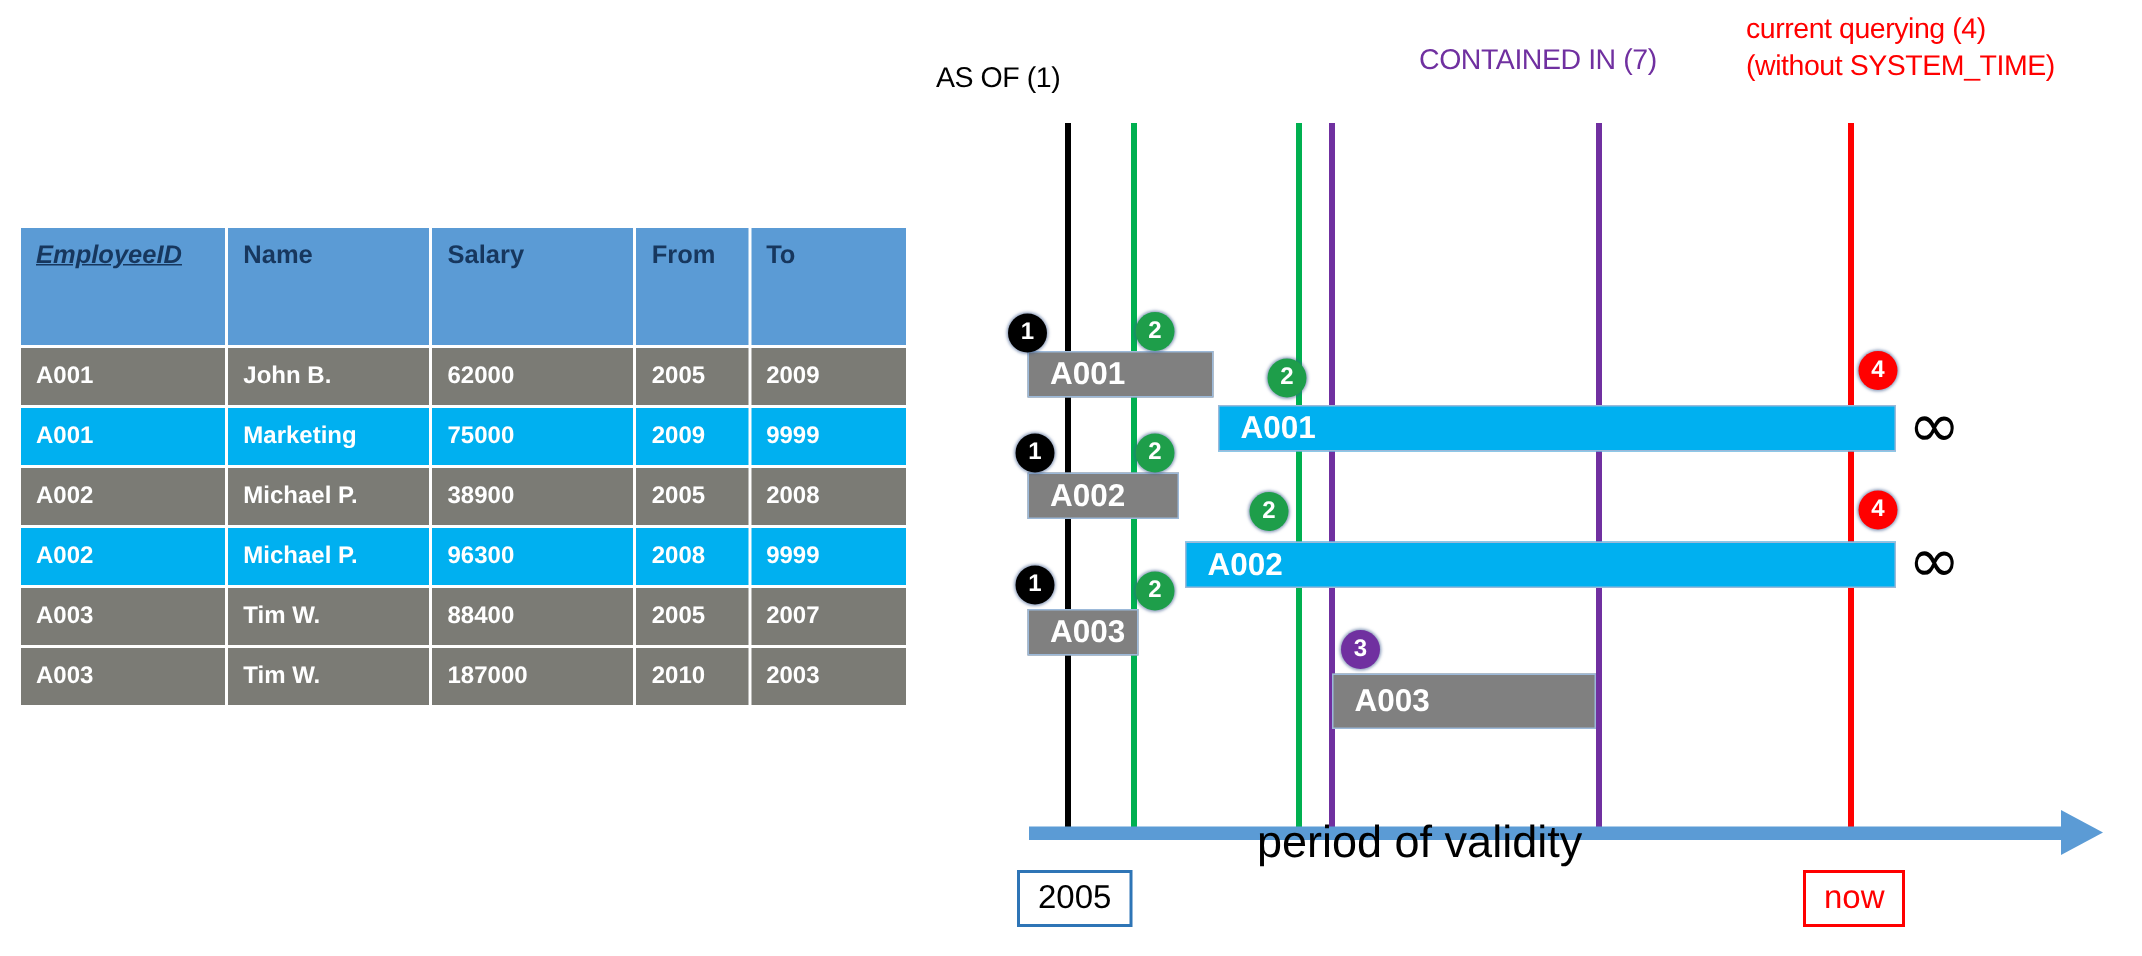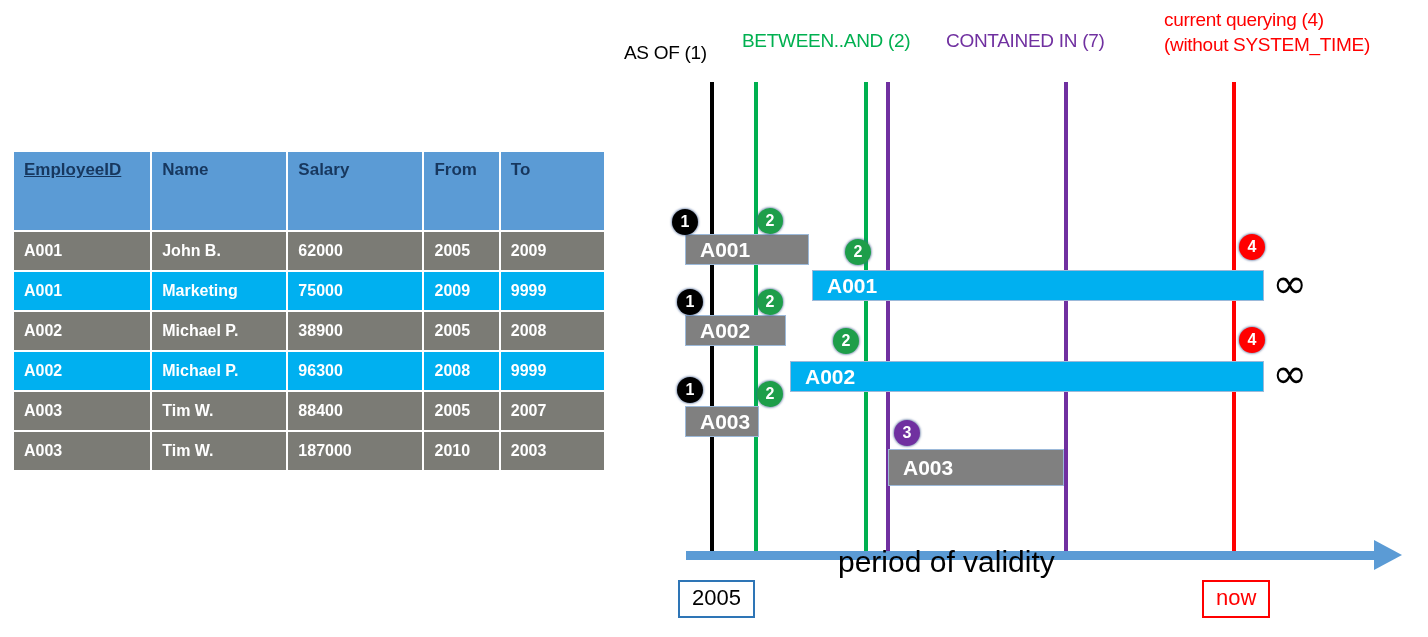--- a/index.html
+++ b/index.html
@@ -33,20 +33,21 @@
     text-align: left;
     padding: 8px 10px 28px 10px;
     vertical-align: top;
     height: 42px;
   }
   #employee-table th span {
     display: inline-block;
   }
   #employee-table th.underlined span {
     text-decoration: underline;
+    font-style: italic;
   }
   #employee-table td {
     font-size: 16px;
     padding: 9px 10px;
     color: #ffffff;
     vertical-align: middle;
     height: 20px;
     font-weight: bold;
   }
   #employee-table tr.row-gray td { background: #7B7B75; }
@@ -236,21 +237,20 @@
       <td>187000</td>
       <td>2010</td>
       <td>2003</td>
     </tr>
   </tbody>
 </table>
 
 <div id="diagram">
 
   <div class="legend-label legend-asof">AS OF (1)</div>
-  <div class="legend-label legend-between">BETWEEN..AND (2)</div>
   <div class="legend-label legend-contained">CONTAINED IN (7)</div>
   <div class="legend-label legend-current">
     <div>current querying (4)</div>
     <div>(without SYSTEM_TIME)</div>
   </div>
 
   <div class="vline vline-black" style="left:710px;"></div>
   <div class="vline vline-green" style="left:754px;"></div>
   <div class="vline vline-green" style="left:864px;"></div>
   <div class="vline vline-purple" style="left:886px;"></div>

